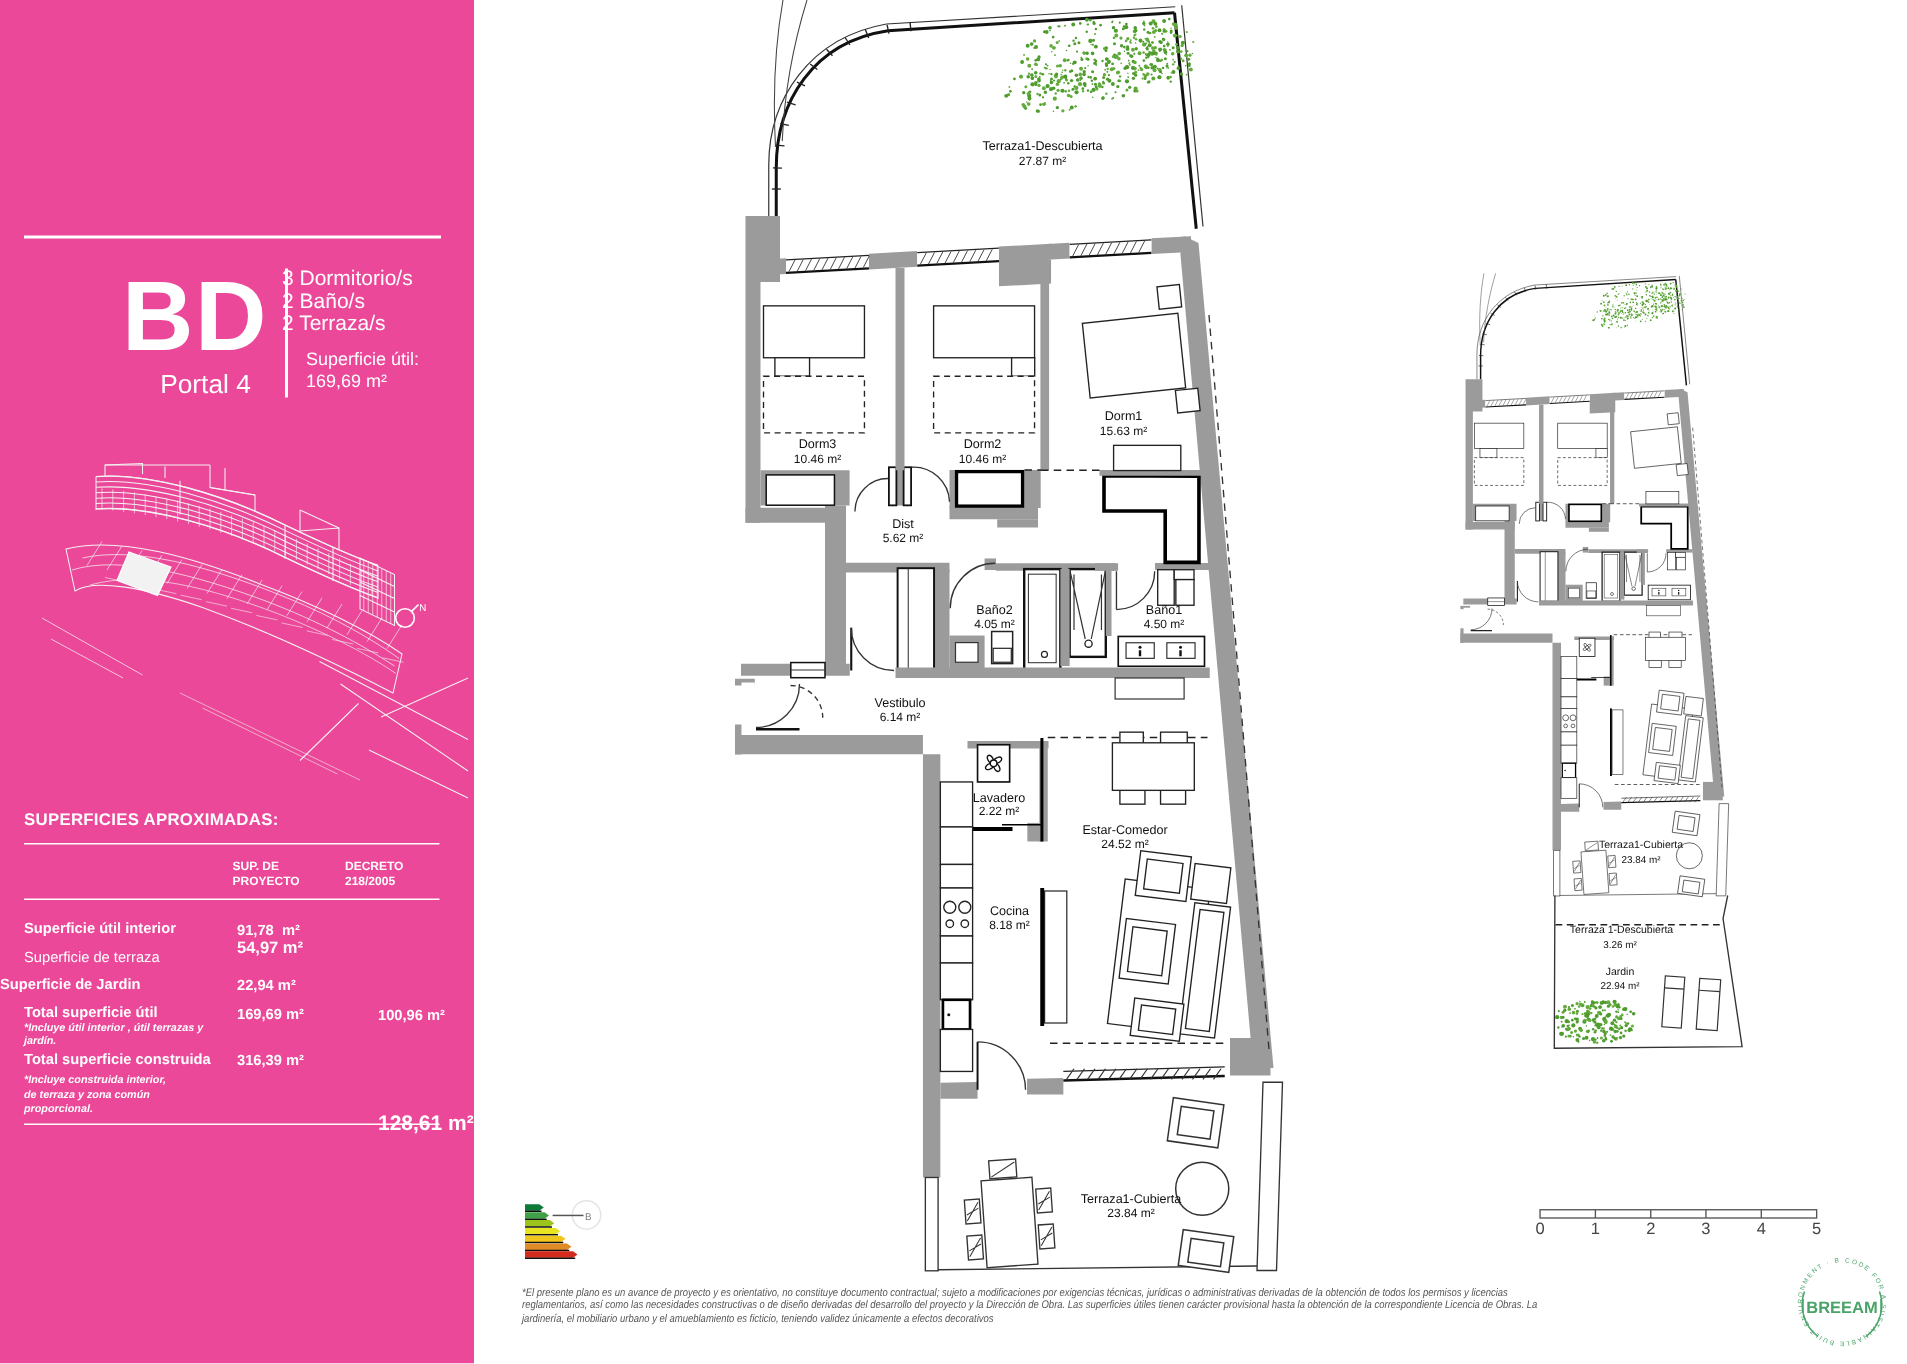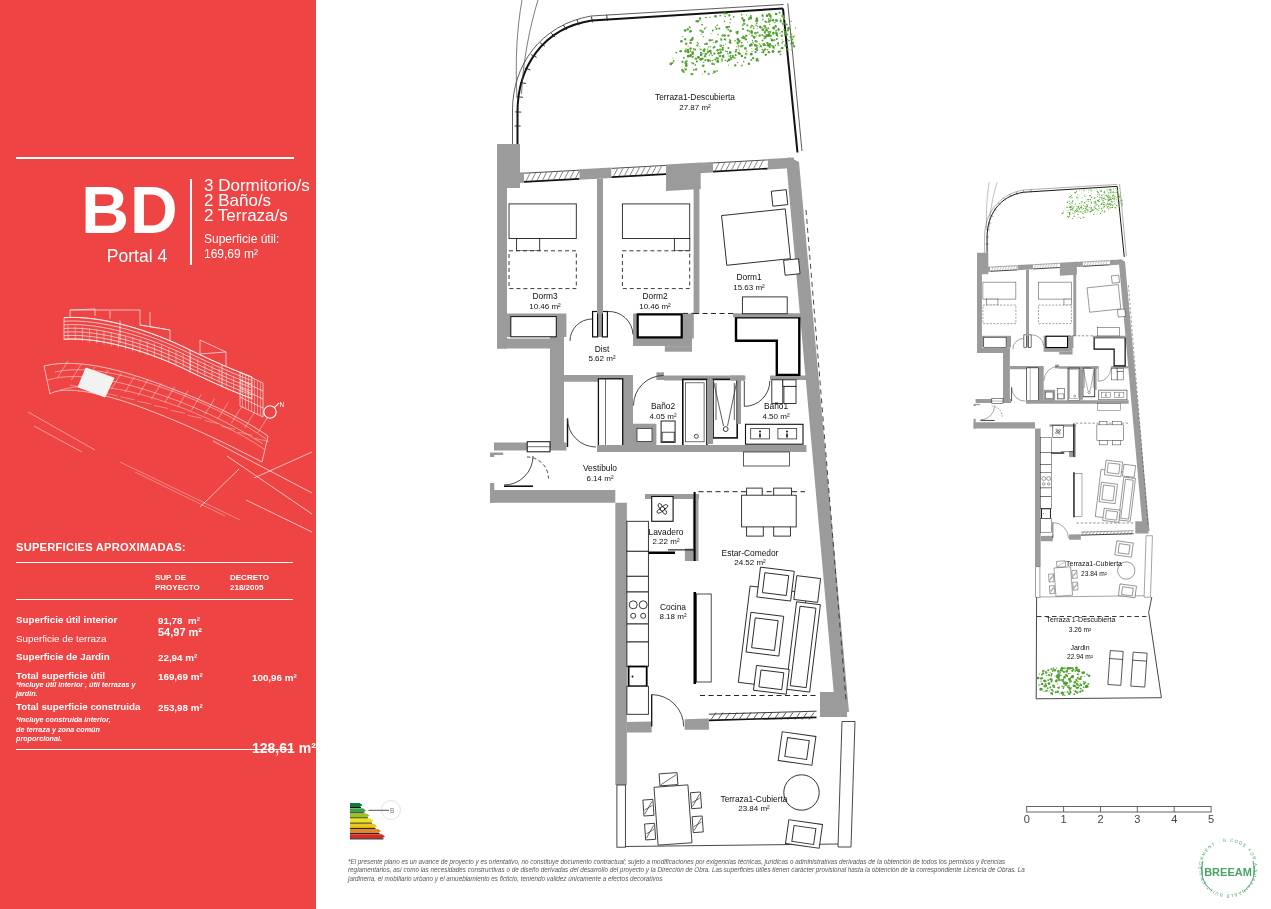--- a/index.html
+++ b/index.html
@@ -1,33 +1,33 @@
 <!DOCTYPE html>
 <html><head><meta charset="utf-8">
 <style>
 html,body{margin:0;padding:0;background:#fff}
 body{font-family:"Liberation Sans",sans-serif;width:1271px;height:909px;position:relative;overflow:hidden}
 .abs{position:absolute}
-#sidebar{left:0;top:0;width:316px;height:909px;background:#ef4444;color:#fff}
+#sidebar{left:0;top:0;width:316px;height:909px;background:#ec4899;color:#fff}
 .sbline{position:absolute;background:#fff}
 .it{font-style:italic}
 </style></head>
 <body>
 
 <div id="sidebar" class="abs">
 
   <div class="sbline" style="left:16px;top:157px;width:278px;height:2px"></div>
 
   <div class="abs" style="left:40px;top:172px;width:180px;text-align:center;font-size:66px;font-weight:bold;letter-spacing:1px">BD</div>
 
   <div class="abs" style="left:47px;top:246px;width:180px;text-align:center;font-size:17.5px">Portal 4</div>
 
   <div class="sbline" style="left:190px;top:179px;width:2px;height:86px"></div>
 
-  <div class="abs" style="left:204px;top:177.5px;font-size:17px;line-height:15.2px">3 Dormitorio/s<br>2 Baño/s<br>2 Terraza/s</div>
+  <div class="abs" style="left:188px;top:177.5px;font-size:14px;line-height:15.2px">3 Dormitorio/s<br>2 Baño/s<br>2 Terraza/s</div>
 
   <div class="abs" style="left:204px;top:232px;font-size:12px;line-height:15.2px">Superficie útil:<br>169,69 m²</div>
 
   <svg class="abs" style="left:0;top:0" width="316" height="540" viewBox="0 0 316 540">
       <g fill="none" stroke="#f2f2f2" stroke-width="0.7">
 
 <path d="M64,317.7 C100,315.0 150,330.0 190,350.0 C215,362.0 238,372.0 252,377.0"></path>
 <path d="M64,321.3 C100,318.6 150,333.6 190,353.6 C215,365.6 238,375.6 252,380.6"></path>
 <path d="M64,324.9 C100,322.2 150,337.2 190,357.2 C215,369.2 238,379.2 252,384.2"></path>
 <path d="M64,328.5 C100,325.8 150,340.8 190,360.8 C215,372.8 238,382.8 252,387.8"></path>
@@ -75,28 +75,28 @@
 
   <div class="abs" style="left:16px;top:541px;font-size:11.2px;font-weight:bold;letter-spacing:0.2px">SUPERFICIES APROXIMADAS:</div>
   <div class="sbline" style="left:16px;top:562px;width:277px;height:1px"></div>
   <div class="abs" style="left:155px;top:573px;width:70px;text-align:left;font-size:8px;font-weight:bold;line-height:10px">SUP. DE<br>PROYECTO</div>
   <div class="abs" style="left:230px;top:573px;width:70px;text-align:left;font-size:8px;font-weight:bold;line-height:10px">DECRETO<br>218/2005</div>
   <div class="sbline" style="left:16px;top:599px;width:277px;height:1px"></div>
   <div class="abs" style="left:16px;top:614px;font-size:9.8px;font-weight:bold">Superficie útil interior</div>
   <div class="abs" style="left:158px;top:615px;font-size:9.8px;font-weight:bold">91,78&nbsp; m²</div>
   <div class="abs" style="left:16px;top:633px;font-size:9.8px;font-weight:normal">Superficie de terraza</div>
   <div class="abs" style="left:158px;top:626px;font-size:11px;font-weight:bold">54,97 m²</div>
-  <div class="abs" style="left:16px;top:651px;font-size:9.8px;font-weight:bold">Superficie de Jardin</div>
+  <div class="abs" style="left:0;top:651px;font-size:9.8px;font-weight:bold">Superficie de Jardin</div>
   <div class="abs" style="left:158px;top:652px;font-size:9.8px;font-weight:bold">22,94 m²</div>
   <div class="abs" style="left:16px;top:670px;font-size:9.8px;font-weight:bold">Total superficie útil</div>
   <div class="abs" style="left:158px;top:671px;font-size:9.8px;font-weight:bold">169,69 m²</div>
   <div class="abs" style="left:252px;top:672px;font-size:9.8px;font-weight:bold">100,96 m²</div>
   <div class="abs it" style="left:16px;top:681px;font-size:7.2px;line-height:8.8px"><b>*Incluye útil interior , útil terrazas y<br>jardín.</b></div>
   <div class="abs" style="left:16px;top:701px;font-size:9.8px;font-weight:bold">Total superficie construida</div>
-  <div class="abs" style="left:158px;top:702px;font-size:9.8px;font-weight:bold">253,98 m²</div>
+  <div class="abs" style="left:158px;top:702px;font-size:9.8px;font-weight:bold">316,39 m²</div>
   <div class="abs" style="left:252px;top:740px;font-size:14px;font-weight:bold">128,61 m²</div>
   <div class="abs it" style="left:16px;top:715px;font-size:7.2px;line-height:9.6px"><b>*Incluye construida interior,<br>de terraza y zona común<br>proporcional.</b></div>
   <div class="sbline" style="left:16px;top:749px;width:277px;height:1px"></div>
 </div>
 
 <svg class="abs" style="left:0;top:0" width="1271" height="909" viewBox="0 0 1271 909">
 <defs>
 <g id="plangeo">
 
 <g fill="none">

